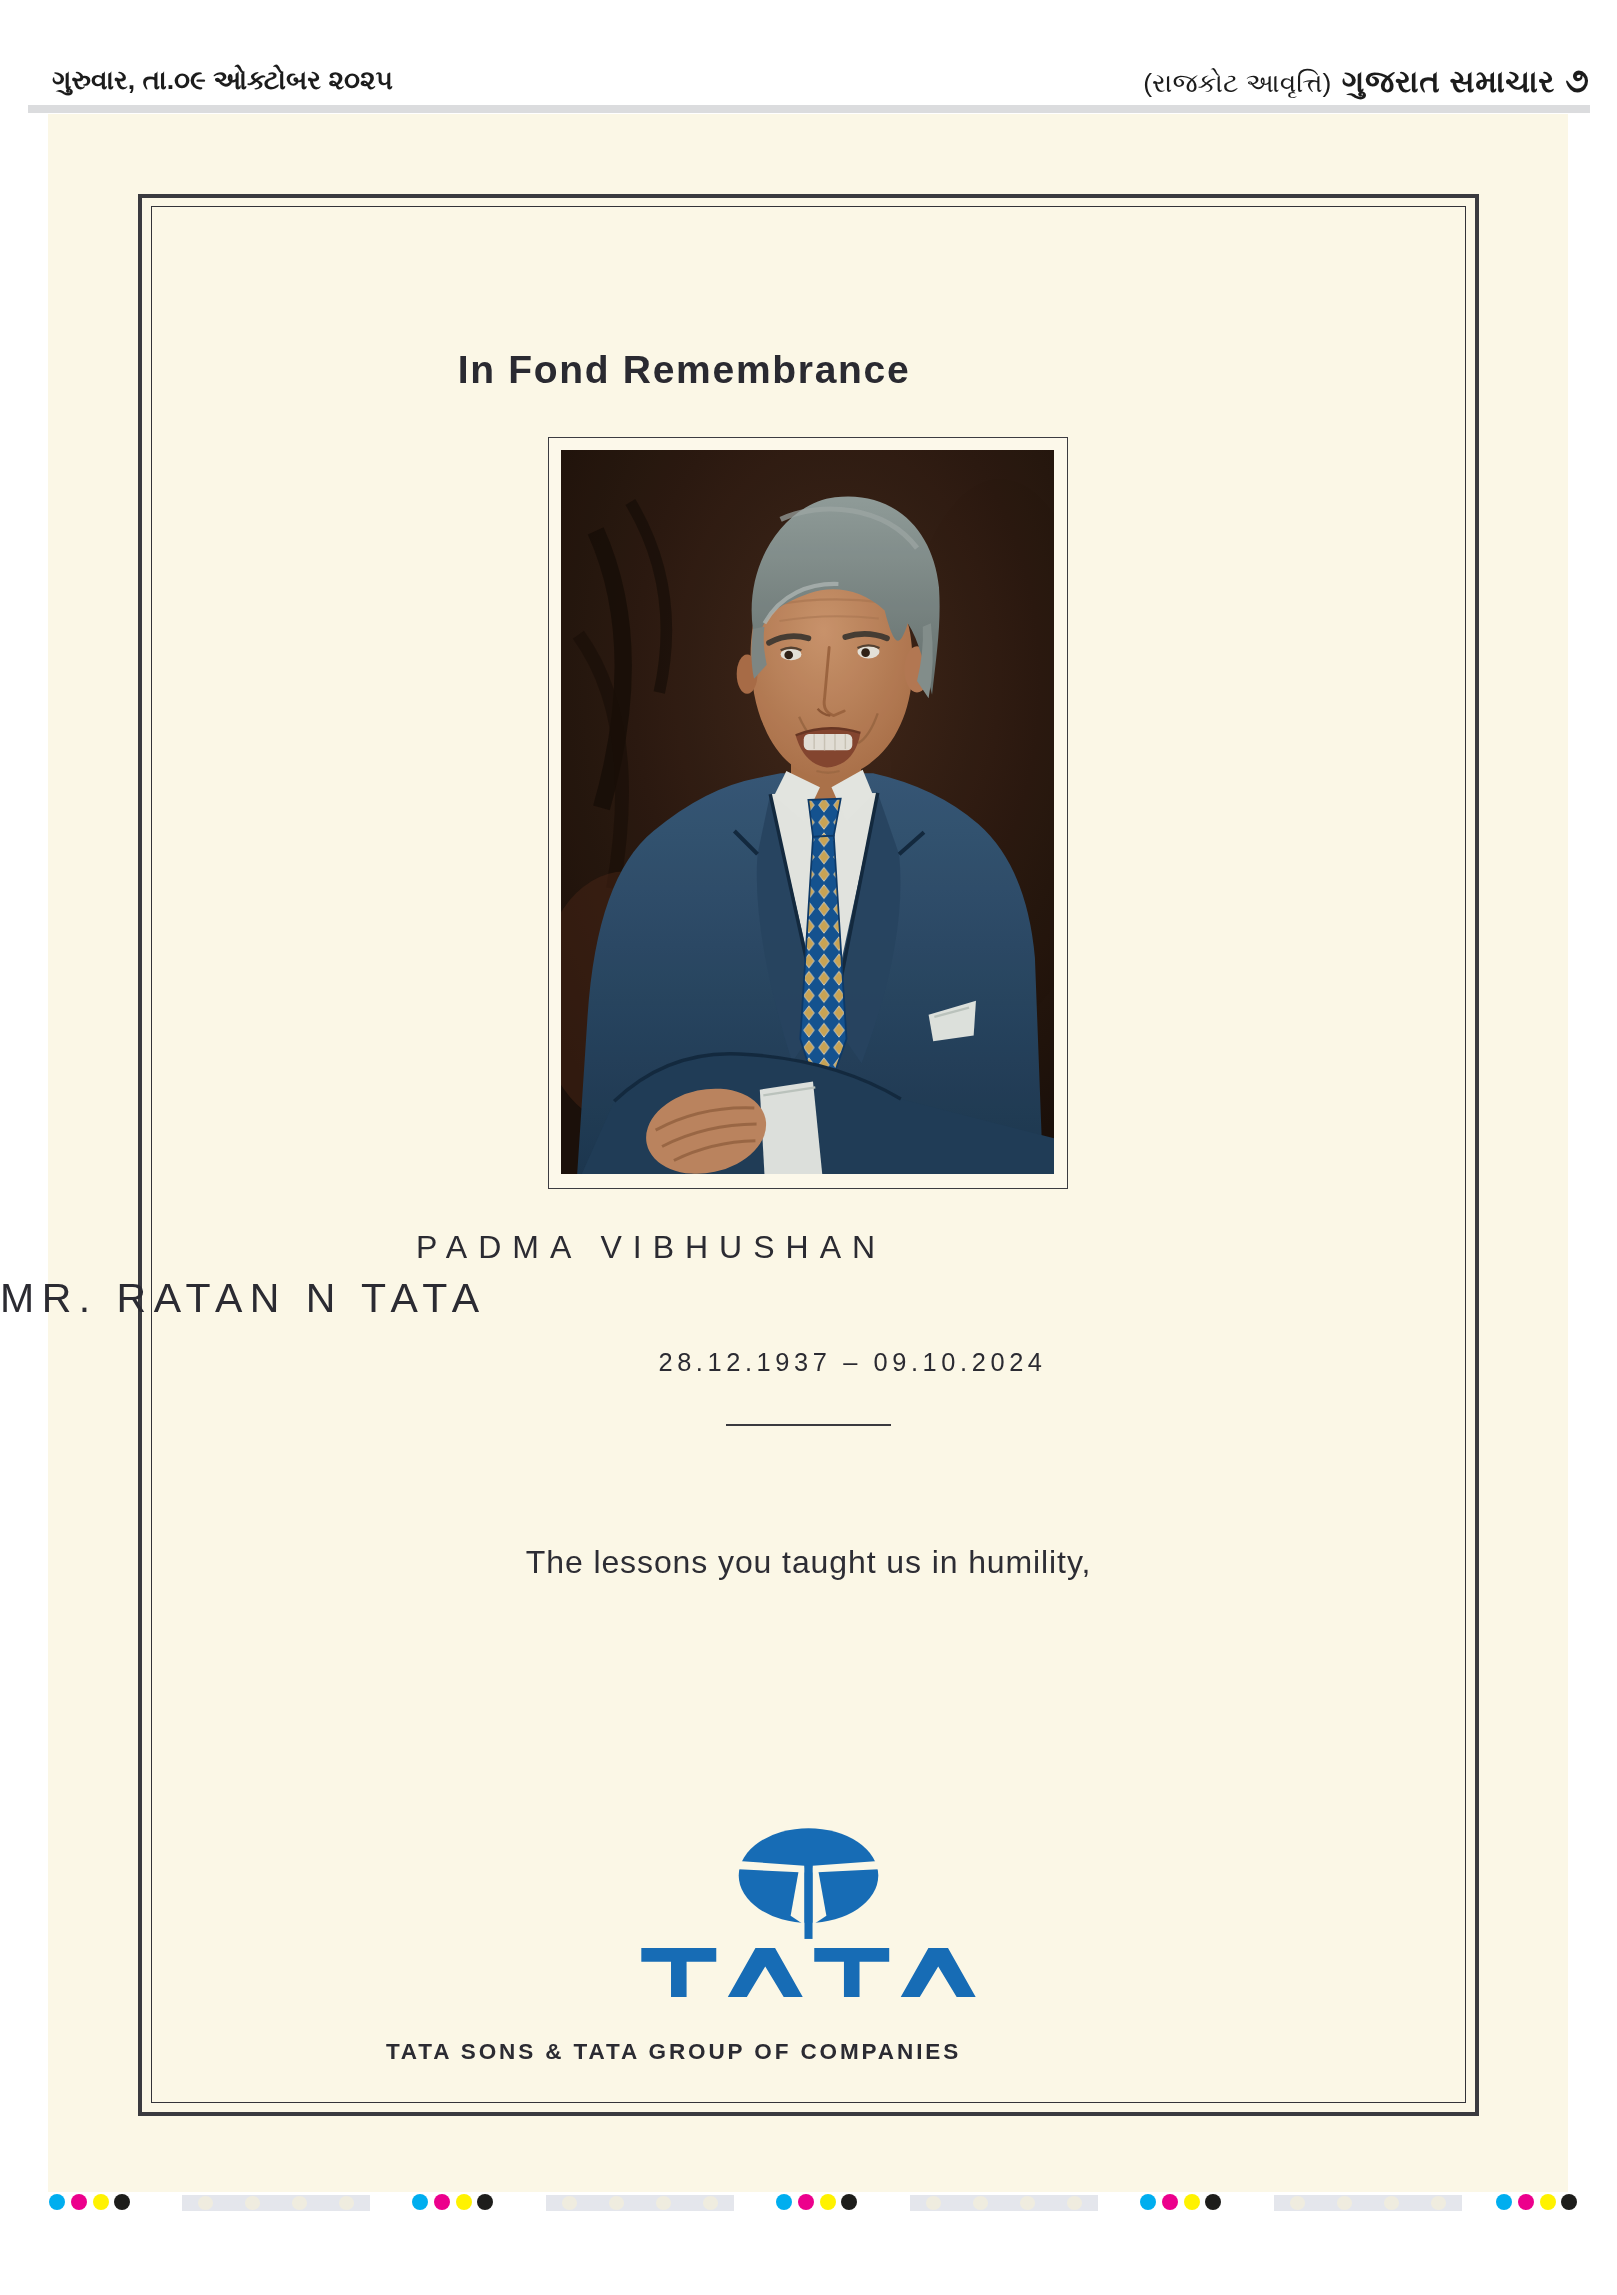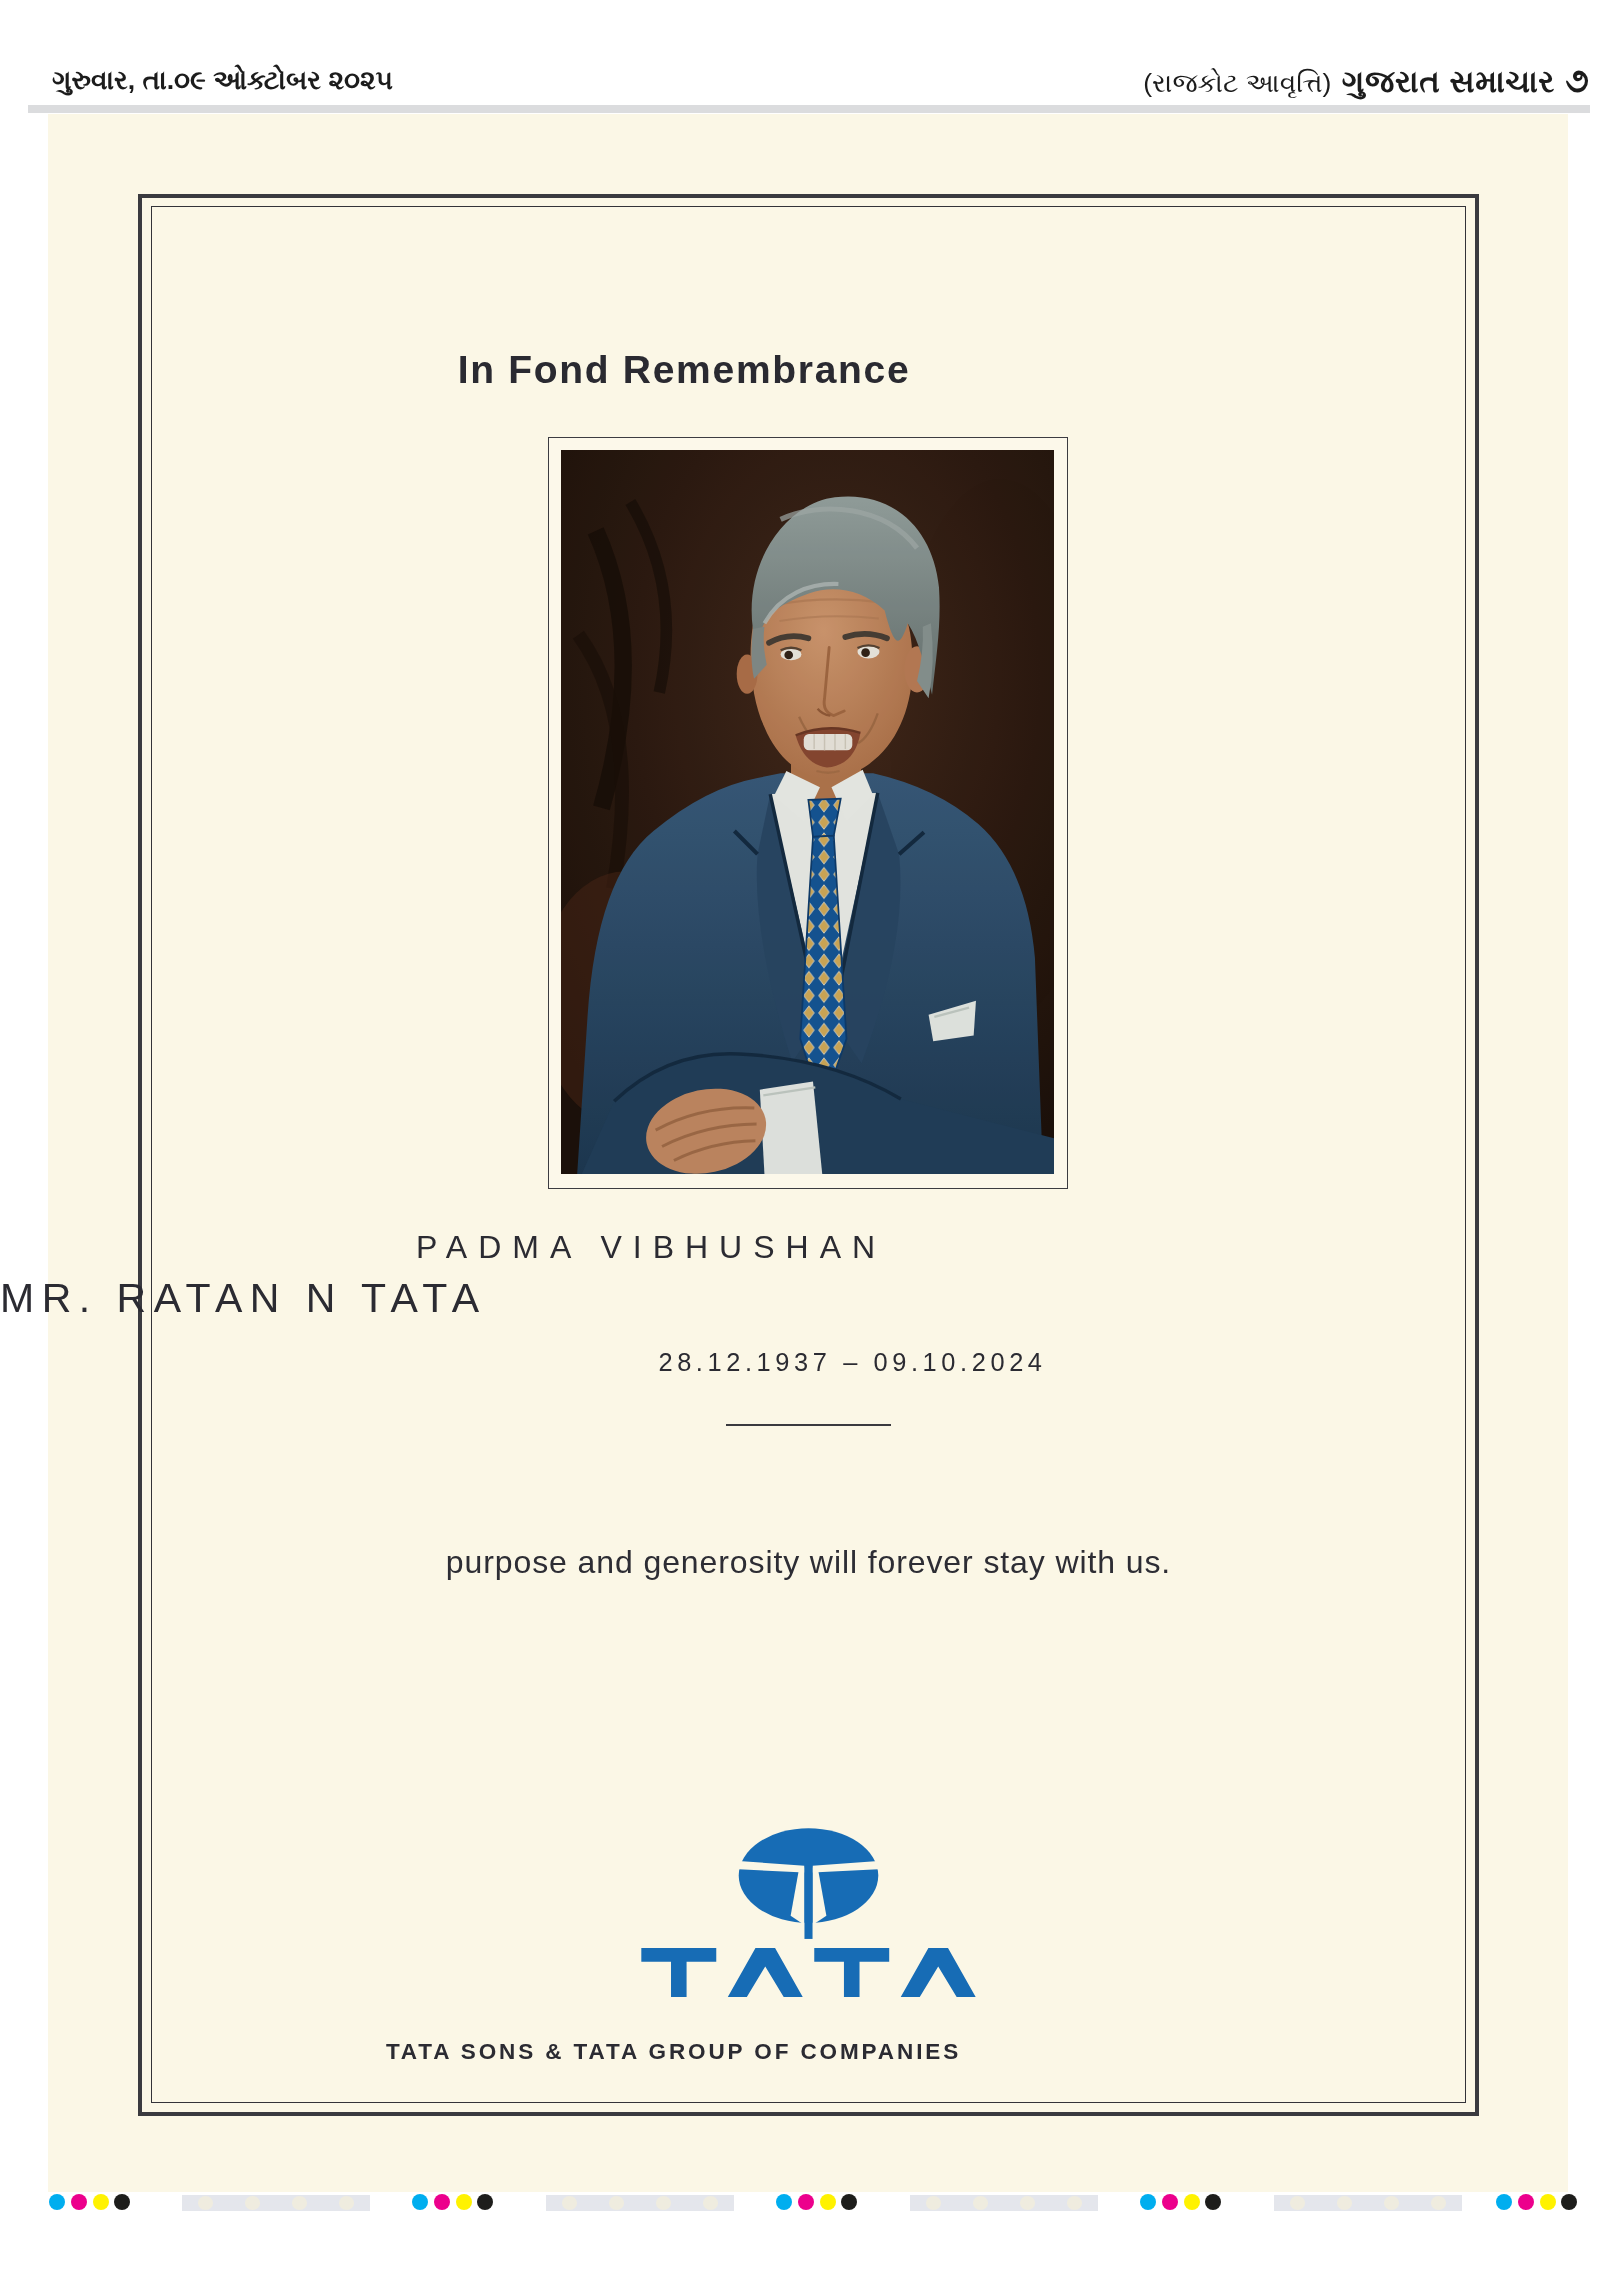--- a/index.html
+++ b/index.html
@@ -213,21 +213,21 @@
 
 <div class="abs honorific">PADMA VIBHUSHAN</div>
 
 <div class="abs person-name">MR. RATAN N TATA</div>
 
 <div class="abs dates">28.12.1937 – 09.10.2024</div>
 
 <div class="abs divider"></div>
 
 <div class="abs tribute">
-  <div>purpose and generosity will forever stay with us.</div>
+  <div>The lessons you taught us in humility,</div>
 </div>
 
 <svg class="abs logo-mark" viewBox="0 0 248 194">
   <ellipse cx="124" cy="84" rx="121" ry="82" fill="var(--tata_blue,#176cb5)"></ellipse>
 
   <polygon points="3,59 117,67 117,79 3,73" fill="#fbf7e6"></polygon>
   <polygon points="245,59 131,67 131,79 245,73" fill="#fbf7e6"></polygon>
   <polygon points="108,70 117,70 117,170 93,154" fill="#fbf7e6"></polygon>
   <polygon points="140,70 131,70 131,170 155,154" fill="#fbf7e6"></polygon>
 

